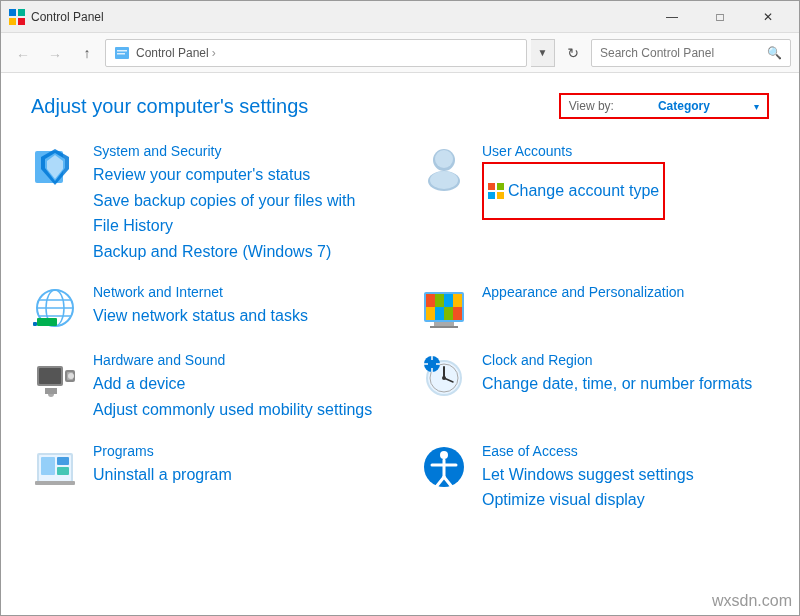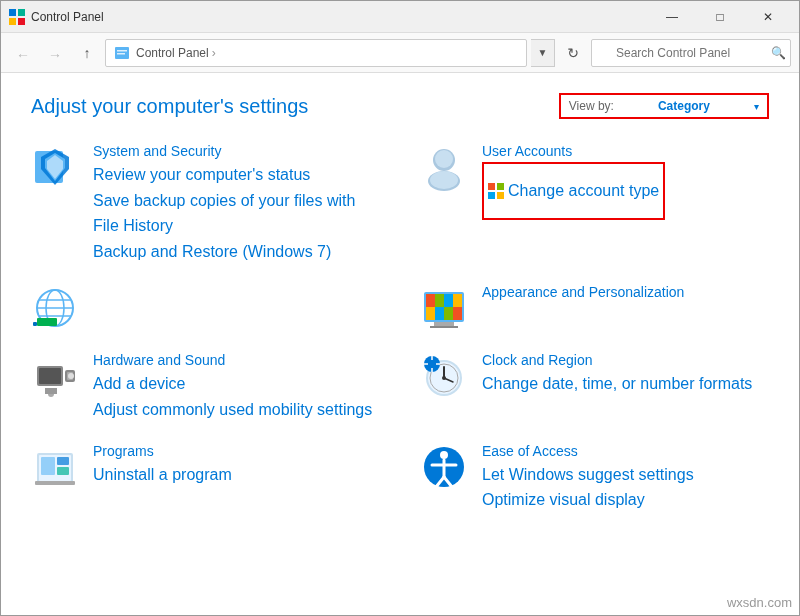--- a/index.html
+++ b/index.html
@@ -108,21 +108,21 @@
       display: flex;
       align-items: center;
       justify-content: center;
       font-size: 14px;
       color: #555;
     }
     .search-box {
       width: 200px;
       height: 28px;
       border: 1px solid #ccc;
-      padding: 0 24px;
+      padding: 0 8px;
       font-size: 12px;
       color: #999;
       display: flex;
       align-items: center;
       background: white;
       border-radius: 2px;
     }
     .search-box input {
       border: none;
       outline: none;
@@ -208,21 +208,21 @@
       padding: 14px 4px;
       display: inline-flex;
       align-items: center;
       gap: 4px;
     }
 
     .watermark {
       position: fixed;
       bottom: 6px;
       right: 8px;
-      font-size: 13px;
+      font-size: 16px;
       color: #999;
     }
   </style>
 </head>
 <body>
 
 <div class="title-bar">
   <svg class="title-bar-icon" viewBox="0 0 16 16">
     <rect x="0" y="0" width="7" height="7" fill="#0078d7"></rect>
     <rect x="9" y="0" width="7" height="7" fill="#00b294"></rect>
@@ -315,20 +315,24 @@
         <svg width="48" height="48" viewBox="0 0 48 48">
           <circle cx="24" cy="24" r="18" fill="none" stroke="#5bb5f5" stroke-width="2"></circle>
           <ellipse cx="24" cy="24" rx="9" ry="18" fill="none" stroke="#5bb5f5" stroke-width="1.5"></ellipse>
           <line x1="6" y1="24" x2="42" y2="24" stroke="#5bb5f5" stroke-width="1.5"></line>
           <line x1="8" y1="16" x2="40" y2="16" stroke="#5bb5f5" stroke-width="1.5"></line>
           <line x1="8" y1="32" x2="40" y2="32" stroke="#5bb5f5" stroke-width="1.5"></line>
           <rect x="6" y="34" width="20" height="8" rx="1" fill="#00b050"></rect>
           <rect x="2" y="38" width="4" height="4" rx="1" fill="#0070c0"></rect>
         </svg>
       </div>
+      <div class="category-content">
+        <a class="category-title">Network and Internet</a>
+        <a class="category-link">View network status and tasks</a>
+      </div>
     </div>
 
     <div class="category-item">
       <div class="category-icon">
         <svg width="48" height="48" viewBox="0 0 48 48">
           <rect x="4" y="8" width="40" height="30" rx="2" fill="#5bb5f5"></rect>
           <rect x="6" y="10" width="36" height="26" rx="1" fill="#87ceeb"></rect>
           <rect x="6" y="10" width="9" height="13" fill="#f25022"></rect>
           <rect x="15" y="10" width="9" height="13" fill="#7fba00"></rect>
           <rect x="24" y="10" width="9" height="13" fill="#00a4ef"></rect>

